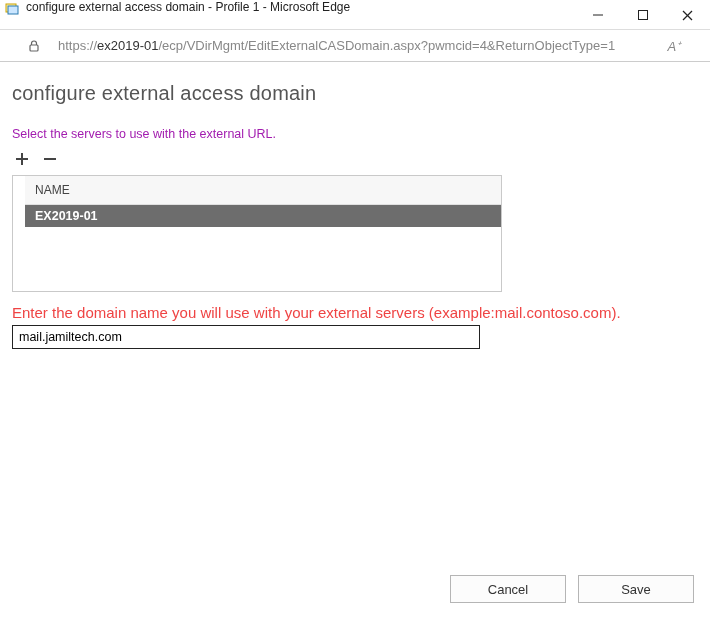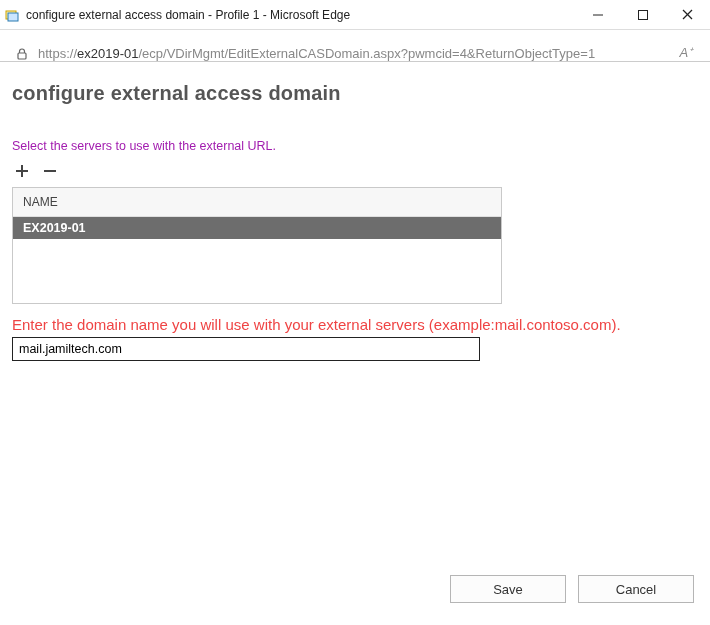--- a/index.html
+++ b/index.html
@@ -1,34 +1,34 @@
 <!DOCTYPE html>
 <html><head>
 <meta charset="utf-8">
 <style>
   * { box-sizing: border-box; font-family: "Segoe UI", Arial, sans-serif; }
   body { margin: 0; background: #fff; width: 710px; height: 625px; overflow: hidden; }
-  .titlebar { height: 30px; display: flex; align-items: center; border-bottom: 1px solid #ddd; }
+  .titlebar { height: 30px; display: flex; align-items: flex-start; border-bottom: 1px solid #ddd; }
   .titlebar .favicon { width: 16px; height: 16px; margin: 0 6px 0 4px; display: flex; align-items: center; justify-content: center; }
   .titlebar .title { font-size: 12px; color: #222; flex: 1; }
   .winbtns { display: flex; }
   .winbtn { width: 45px; height: 30px; display: flex; align-items: center; justify-content: center; font-size: 13px; color: #222; }
   .winbtn svg { stroke: #222; }
-  .addrbar { height: 32px; display: flex; align-items: flex-end; padding: 0 12px; border-bottom: 1px solid #ccc; }
+  .addrbar { height: 32px; display: flex; align-items: center; padding: 0 24px; border-bottom: 1px solid #ccc; gap: 8px; }
   .lock { width: 20px; display: flex; align-items: center; justify-content: center; color: #555; }
   .url { font-size: 13px; color: #333; margin-left: 6px; flex: 1; white-space: nowrap; overflow: hidden; }
   .url .gray { color: #888; }
   .readaloud { width: 24px; color: #888; font-size: 13px; text-align: center; font-style: italic; }
   .content { padding: 20px 12px 12px 12px; position: relative; height: calc(625px - 62px); }
-  .page-title { font-size: 20px; font-weight: 700; color: #555; margin-bottom: 34px; letter-spacing: 0.2px; }
+  .page-title { font-size: 20px; font-weight: 400; color: #555; margin-bottom: 22px; letter-spacing: 0.2px; }
   .instr { font-size: 12.5px; color: #a21caf; margin-bottom: 8px; }
   .toolbar { display: flex; gap: 8px; margin-bottom: 6px; }
   .tbtn { width: 20px; height: 20px; display: flex; align-items: center; justify-content: center; color: #444; }
   .tbtn svg { stroke: #444; }
-  .list { width: 490px; border: 1px solid #c9c9c9; }
+  .list { width: 490px; border: 1px solid #c9c9c9; padding-left: 12px; }
   .list-header { background: #f7f7f7; padding: 7px 10px; font-size: 12px; color: #444; border-bottom: 1px solid #e0e0e0; }
   .list-body { height: 86px; background: #fff; }
   .row { padding: 4px 10px; font-size: 12.5px; }
   .row.sel { background: #6d6d6d; color: #fff; font-weight: 600; }
   .instr2 { font-size: 15px; color: #ef4444; margin-top: 12px; margin-bottom: 4px; }
   .domain-input { width: 468px; border: 1.5px solid #222; font-size: 12.5px; padding: 4px 6px; outline: none; }
   .footer { position: absolute; right: 16px; bottom: 22px; display: flex; gap: 12px; }
   .btn { width: 116px; height: 28px; border: 1px solid #b5b5b5; background: #fcfcfc; font-size: 13px; color: #333; display: flex; align-items: center; justify-content: center; cursor: pointer; }
 </style>
 </head>
@@ -98,16 +98,16 @@
     <div class="list-header">NAME</div>
     <div class="list-body">
       <div class="row sel">EX2019-01</div>
     </div>
   </div>
 
   <div class="instr2">Enter the domain name you will use with your external servers (example:mail.contoso.com).</div>
   <input class="domain-input" type="text" value="mail.jamiltech.com" style="">
 
   <div class="footer">
+    <div class="btn">Cancel</div>
     <div class="btn">Save</div>
-    <div class="btn">Cancel</div>
   </div>
 </div>
 
 </body></html>

